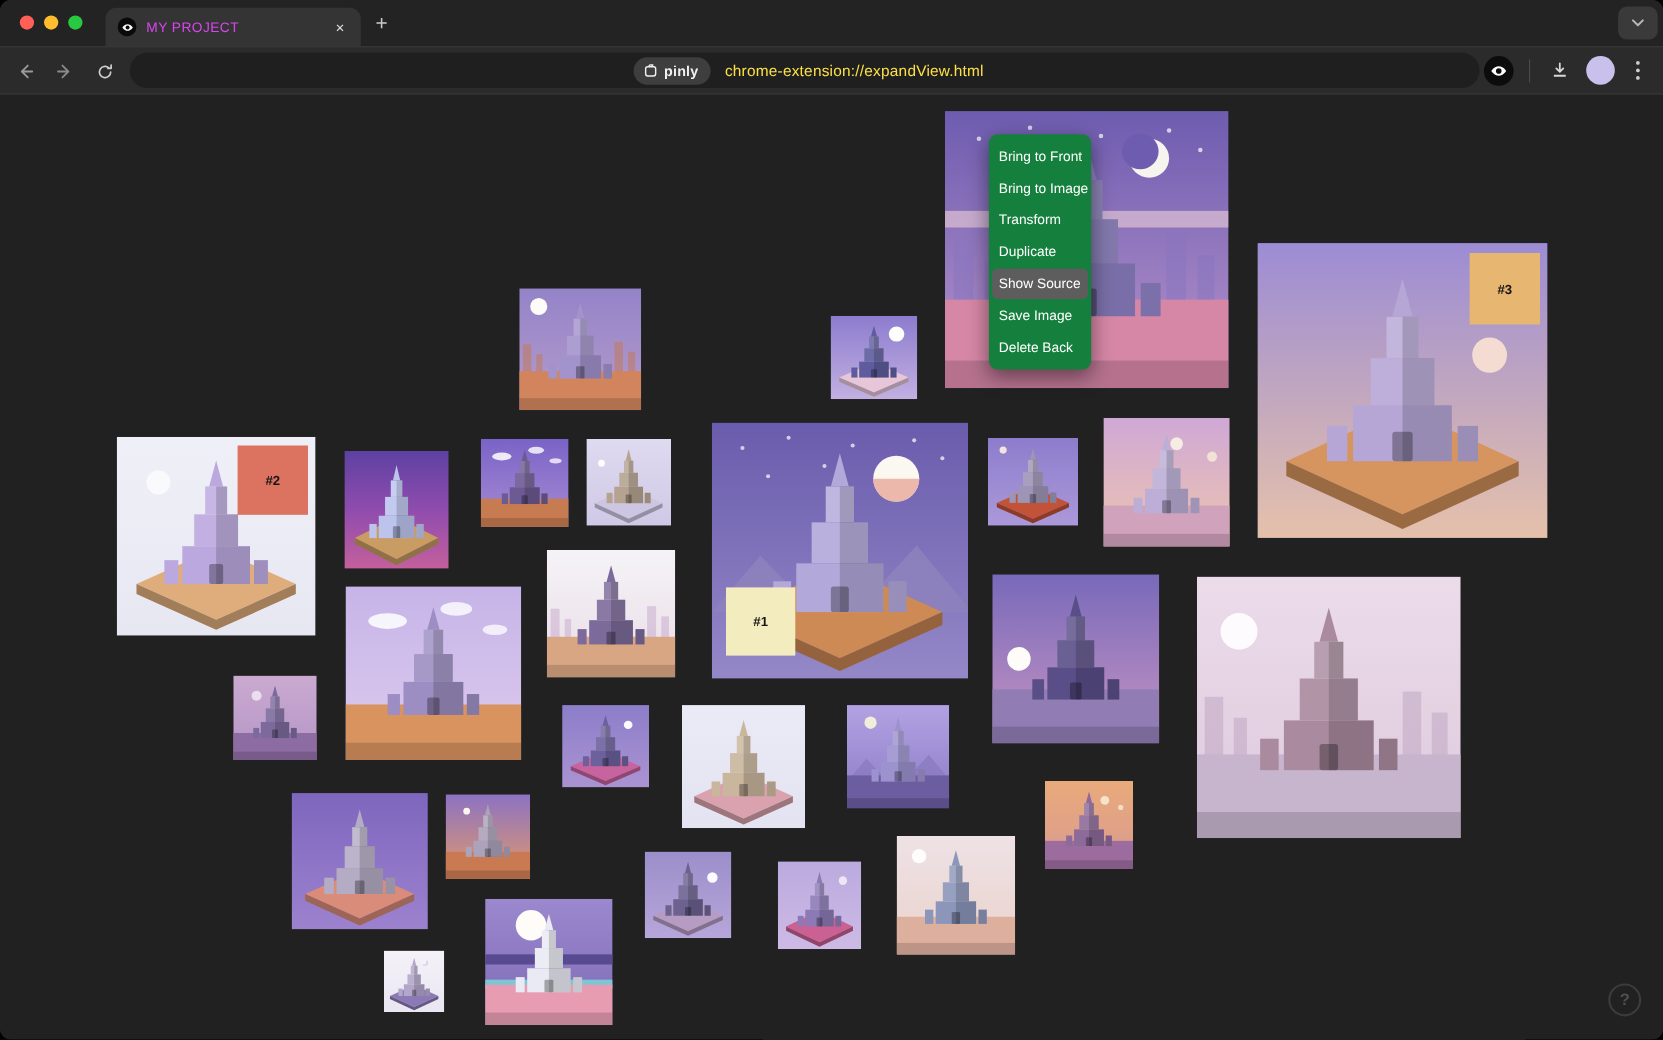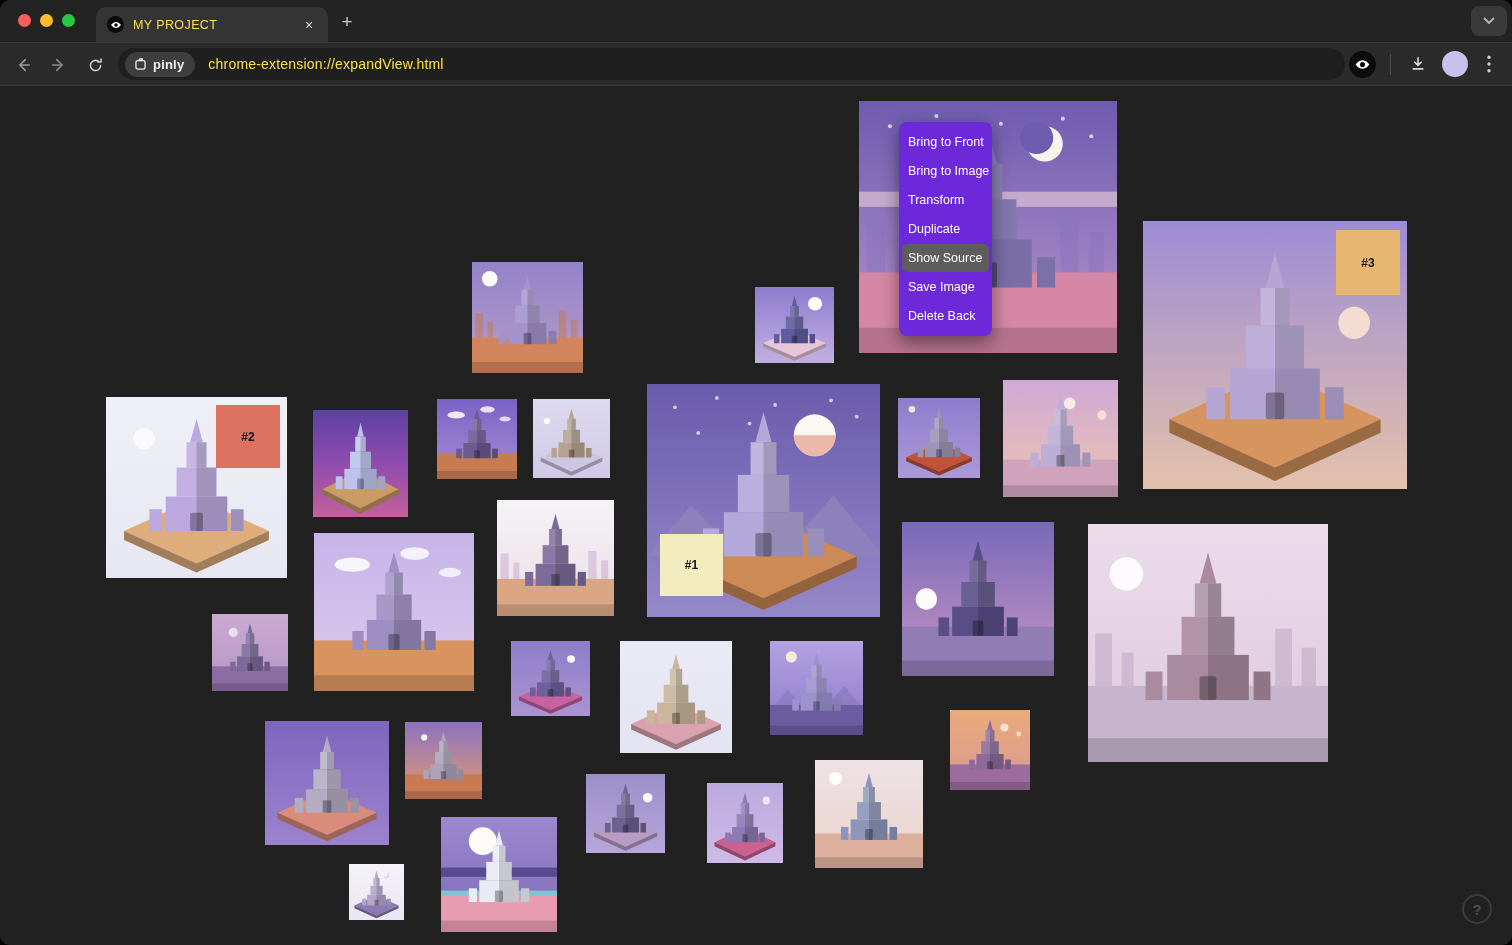--- a/index.html
+++ b/index.html
@@ -5,45 +5,45 @@
   * { margin:0; padding:0; box-sizing:border-box; }
   html,body { width:1512px; height:945px; background:#000; font-family:"Liberation Sans", sans-serif; }
   .window { position:relative; width:1512px; height:945px; border-radius:10px; overflow:hidden; background:#212121; }
 
   
   .titlebar { position:absolute; left:0; top:0; width:100%; height:42px; background:#232323; }
   .traffic { position:absolute; left:18px; top:14px; display:flex; gap:9px; }
   .traffic span { width:13px; height:13px; border-radius:50%; display:block; }
   .tab { position:absolute; left:96px; top:7px; width:232px; height:35px; background:#343434; border-radius:10px 10px 0 0; display:flex; align-items:center; padding:0 10px 0 11px; }
   .favicon { width:17px; height:17px; border-radius:50%; background:#0a0a0a; display:flex; align-items:center; justify-content:center; flex:0 0 auto; }
-  .tab-title { margin-left:9px; font-size:12.5px; letter-spacing:.4px; color:#fde047; flex:1 1 auto; white-space:nowrap; overflow:hidden; }
+  .tab-title { margin-left:9px; font-size:12.5px; letter-spacing:.4px; color:#d946ef; flex:1 1 auto; white-space:nowrap; overflow:hidden; }
   .tab-close { color:#dedede; font-size:14px; width:18px; height:18px; line-height:18px; text-align:center; border-radius:4px; cursor:default; }
   .newtab { position:absolute; left:334px; top:9px; width:26px; height:26px; color:#c8c8c8; font-size:19px; line-height:25px; text-align:center; border-radius:50%; }
   .win-chevron { position:absolute; left:1471px; top:6px; width:36px; height:30px; background:#3a3a3a; border-radius:8px; display:flex; align-items:center; justify-content:center; }
 
   
   .toolbar { position:absolute; left:0; top:42px; width:100%; height:44px; background:#2b2b2b; border-top:1px solid #3a3a3a; border-bottom:1px solid #3e3e3e; }
   .nav-ic { position:absolute; top:12px; width:20px; height:20px; display:flex; align-items:center; justify-content:center; }
-  .urlbar { position:absolute; left:118px; top:5px; width:1227px; height:32px; background:#1f1f1f; border-radius:16px; display:flex; align-items:center; }
+  .urlbar { position:absolute; left:118px; top:5px; width:1227px; height:32px; background:#1f1f1f; border-radius:16px; display:flex; align-items:center;justify-content:center; }
   .ext-badge { margin-left:7px; height:25px; background:#3e3e3e; border-radius:13px; display:flex; align-items:center; gap:6px; padding:0 11px 0 9px; }
   .ext-badge b { font-size:13px; color:#f0f0f0; letter-spacing:.2px; }
   .url-text { margin-left:13px; font-size:14px; color:#fde047; letter-spacing:.2px; }
   .eye-btn { position:absolute; left:1349px; top:8px; width:27px; height:27px; background:#0c0c0c; border-radius:50%; display:flex; align-items:center; justify-content:center; }
   .tb-divider { position:absolute; left:1390px; top:11px; width:1px; height:21px; background:#4b4b4b; }
   .dl-btn { position:absolute; left:1407px; top:10px; width:22px; height:22px; display:flex; align-items:center; justify-content:center; }
   .avatar { position:absolute; left:1442px; top:8px; width:26px; height:26px; border-radius:50%; }
   .kebab { position:absolute; left:1481px; top:10px; width:16px; height:22px; display:flex; align-items:center; justify-content:center; }
 
   
   .canvas { position:absolute; left:0; top:86px; width:1512px; height:859px; background:#212121; overflow:hidden; }
   .img-tile { position:absolute; overflow:hidden; }
   .img-tile svg { display:block; width:100%; height:100%; }
   .sticky { position:absolute; display:flex; align-items:center; justify-content:center; font-size:12px; font-weight:bold; color:#151515; }
 
-  .context-menu { position:absolute; width:93px; background:#6d28d9; border-radius:8px; padding:5px 0; box-shadow:0 6px 18px rgba(0,0,0,.45); }
+  .context-menu { position:absolute; width:93px; background:#15803d; border-radius:8px; padding:5px 0; box-shadow:0 6px 18px rgba(0,0,0,.45); }
   .menu-item { height:28px; line-height:28px; margin:1px 3px; padding-left:6px; font-size:12.5px; color:#fff; white-space:nowrap; border-radius:5px; }
   .menu-item.hl { background:#5d5d5d; }
 
   .help-btn { position:absolute; right:20px; bottom:21px; width:30px; height:30px; border-radius:50%; border:2px solid #3b3b3b; color:#4f4f4f; font-size:15px; font-weight:bold; display:flex; align-items:center; justify-content:center; }
 </style>
 </head>
 <body>
 
 <div class="window">
 

